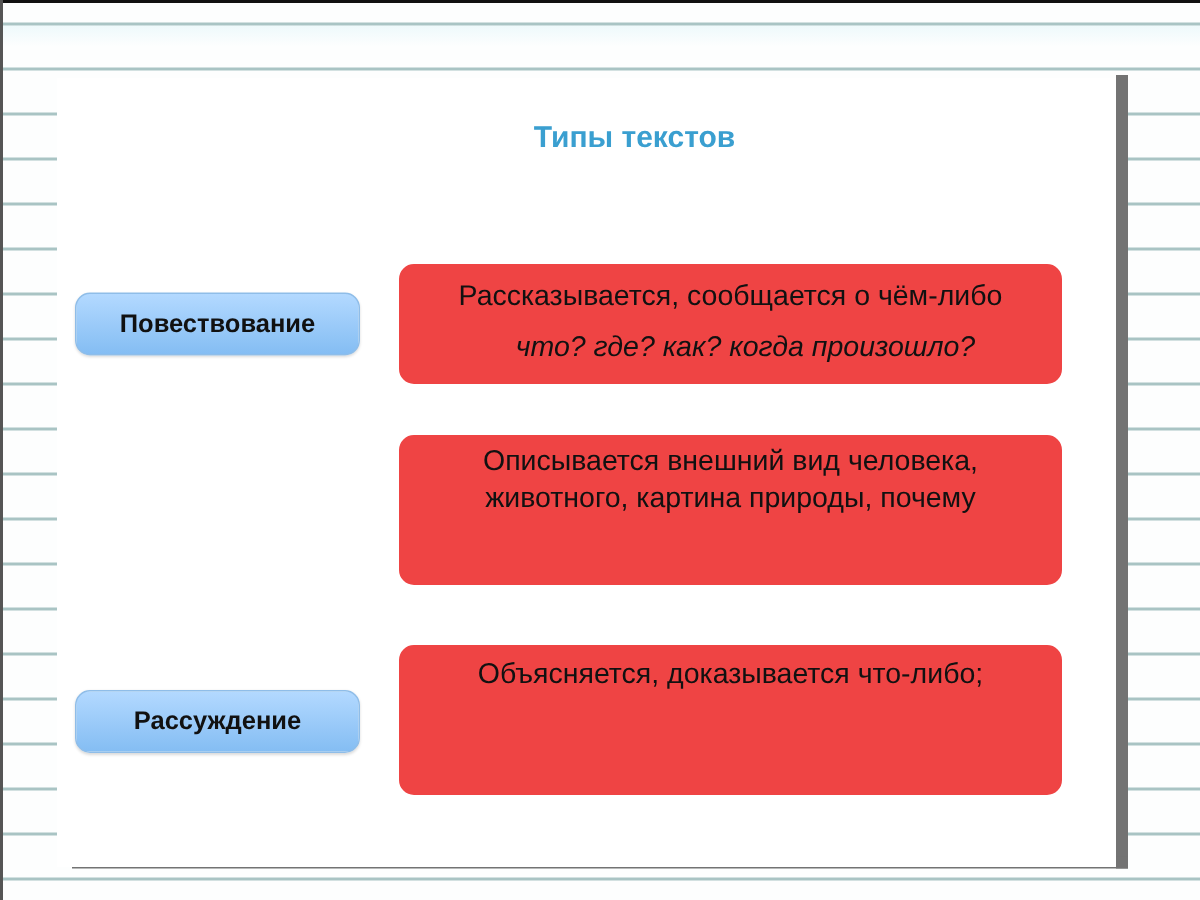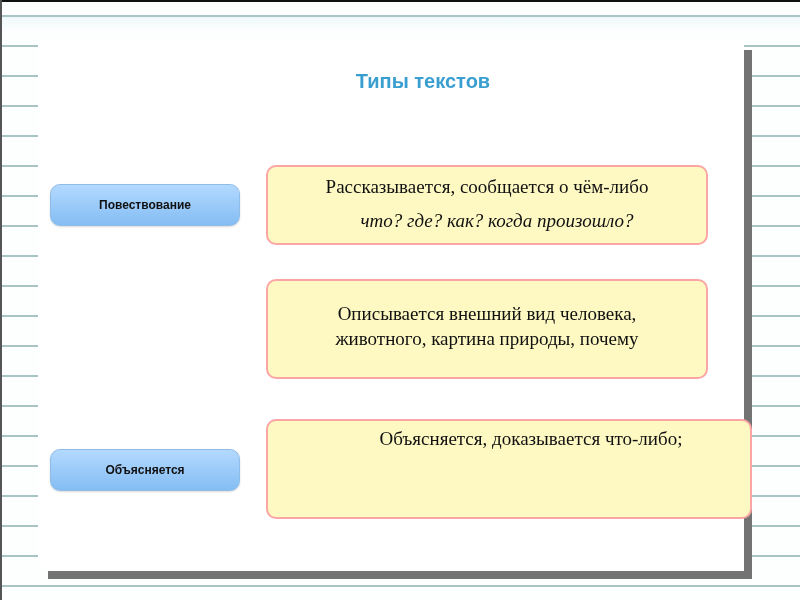--- a/index.html
+++ b/index.html
@@ -7,38 +7,38 @@
       width:800px; height:600px; position:relative; overflow:hidden;
       background:#fdfefe;
       font-family:"Liberation Sans", sans-serif;
     }
     .frame-top { position:absolute; left:0; top:0; width:800px; height:2px; background:#111; }
     .frame-left { position:absolute; left:0; top:0; width:2px; height:600px; background:#555; }
     .line { position:absolute; left:0; width:800px; height:2px; background:#a9c4c4; }
     .band { position:absolute; left:0; top:17px; width:800px; height:14px; background:linear-gradient(#eef9fb, #fdfefe); }
     .shadow-r { position:absolute; left:744px; top:50px; width:8px; height:529px; background:#737373; }
     .shadow-b { position:absolute; left:48px; top:571px; width:704px; height:8px; background:#737373; }
-    .panel { position:absolute; left:38px; top:41px; width:706px; height:526px; background:#ffffff; }
+    .panel { position:absolute; left:38px; top:52px; width:706px; height:526px; background:#ffffff; }
     .title {
       position:absolute; left:0; top:29px; width:770px; text-align:center;
       color:#3a9fd0; font-weight:bold; font-size:20px;
     }
     .pill {
       position:absolute; left:12px; width:188px; height:40px;
       border-radius:10px;
       background:linear-gradient(#b3d9ff, #84bdf3);
       border:1px solid #8fbde8;
       box-shadow:0 1px 2px rgba(0,0,0,0.15);
       display:flex; align-items:center; justify-content:center;
-      font-weight:bold; font-size:12px; color:#111;
+      font-weight:bold; font-size:17px; color:#111;
     }
     .box {
       position:absolute; left:228px; width:438px;
-      border:2px solid #fca5a5; border-radius:10px; background:#fef9c3;
-      text-align:center; color:#111; font-size:19px;font-family:Liberation Serif, serif;
+      border:2px solid #ef4444; border-radius:10px; background:#ef4444;
+      text-align:center; color:#111; font-size:19px;
     }
     .box .plain { line-height:25px; }
     .box .q { font-style:italic; line-height:25px; }
   </style>
 </head>
 <body>
 
 <div>
   <div class="band"></div>
   <div class="line" style="top:15px"></div>
@@ -73,23 +73,23 @@
 
   <div class="pill" style="top:143px">
     <span>Повествование</span>
   </div>
   <div class="box" style="top:124px; height:76px;">
     <div class="plain" style="margin-top:7px">Рассказывается, сообщается о чём-либо</div>
     <div class="q" style="margin-top:9px; padding-left:20px">что? где? как? когда произошло?</div>
   </div>
 
   <div class="box" style="top:238px; height:96px;">
-    <div class="plain" style="margin-top:20px">Описывается внешний вид человека,</div>
+    <div class="plain" style="margin-top:3px">Описывается внешний вид человека,</div>
     <div class="plain">животного, картина природы, почему</div>
   </div>
 
   <div class="pill" style="top:408px">
-    <span>Объясняется</span>
+    <span>Рассуждение</span>
   </div>
-  <div class="box" style="top:378px; height:96px;padding-left:44px;">
+  <div class="box" style="top:378px; height:96px;">
     <div class="plain" style="margin-top:5px">Объясняется, доказывается что-либо;</div>
   </div>
 </div>
 
 </body></html>

